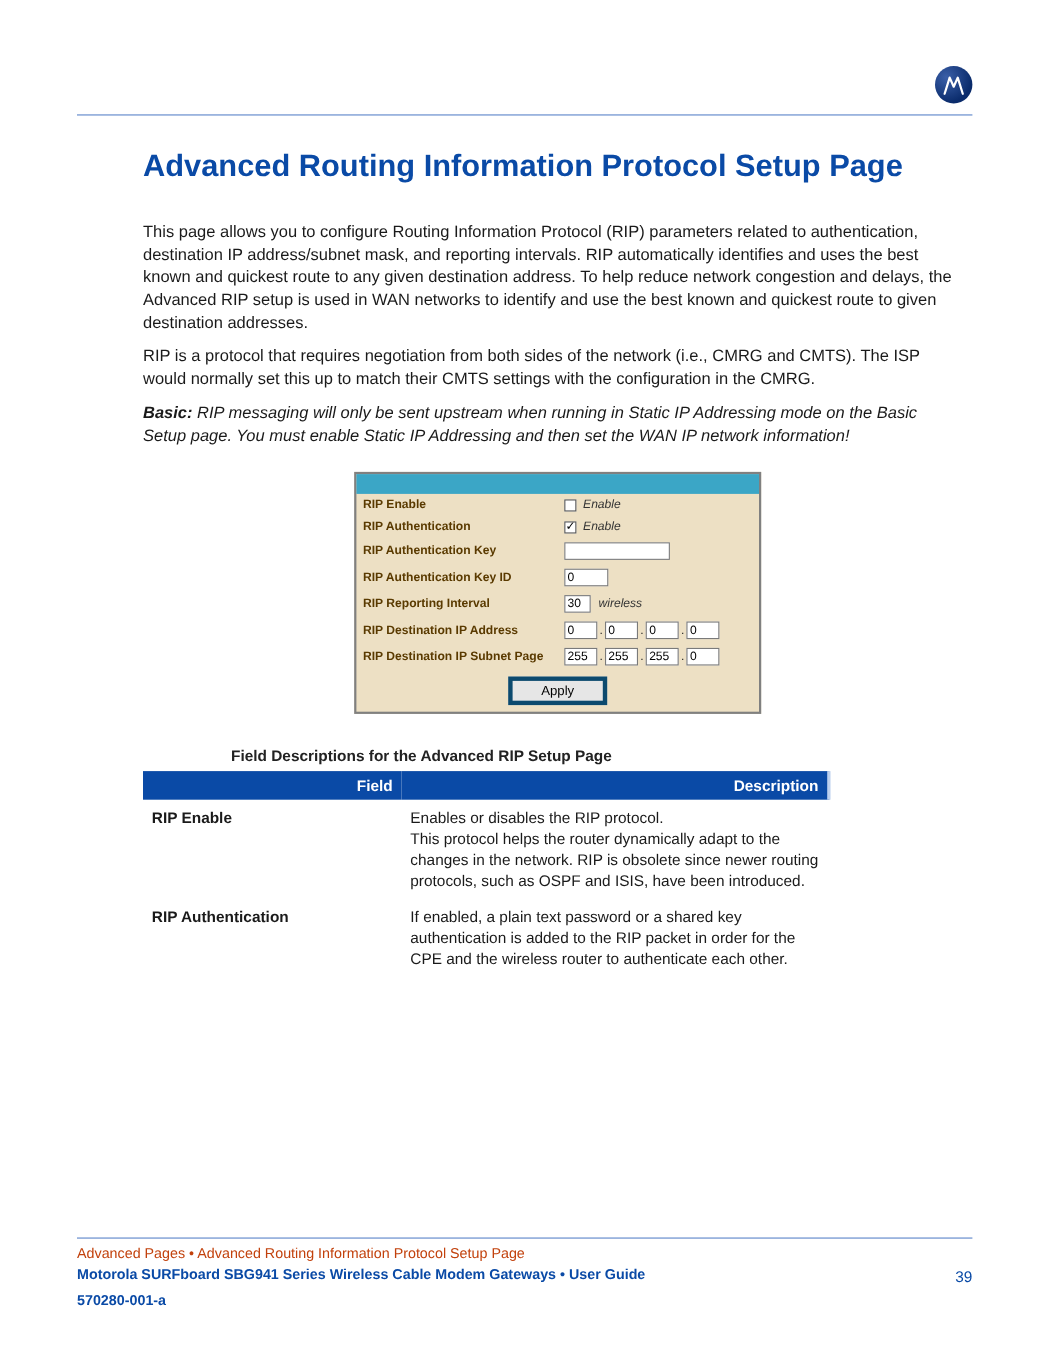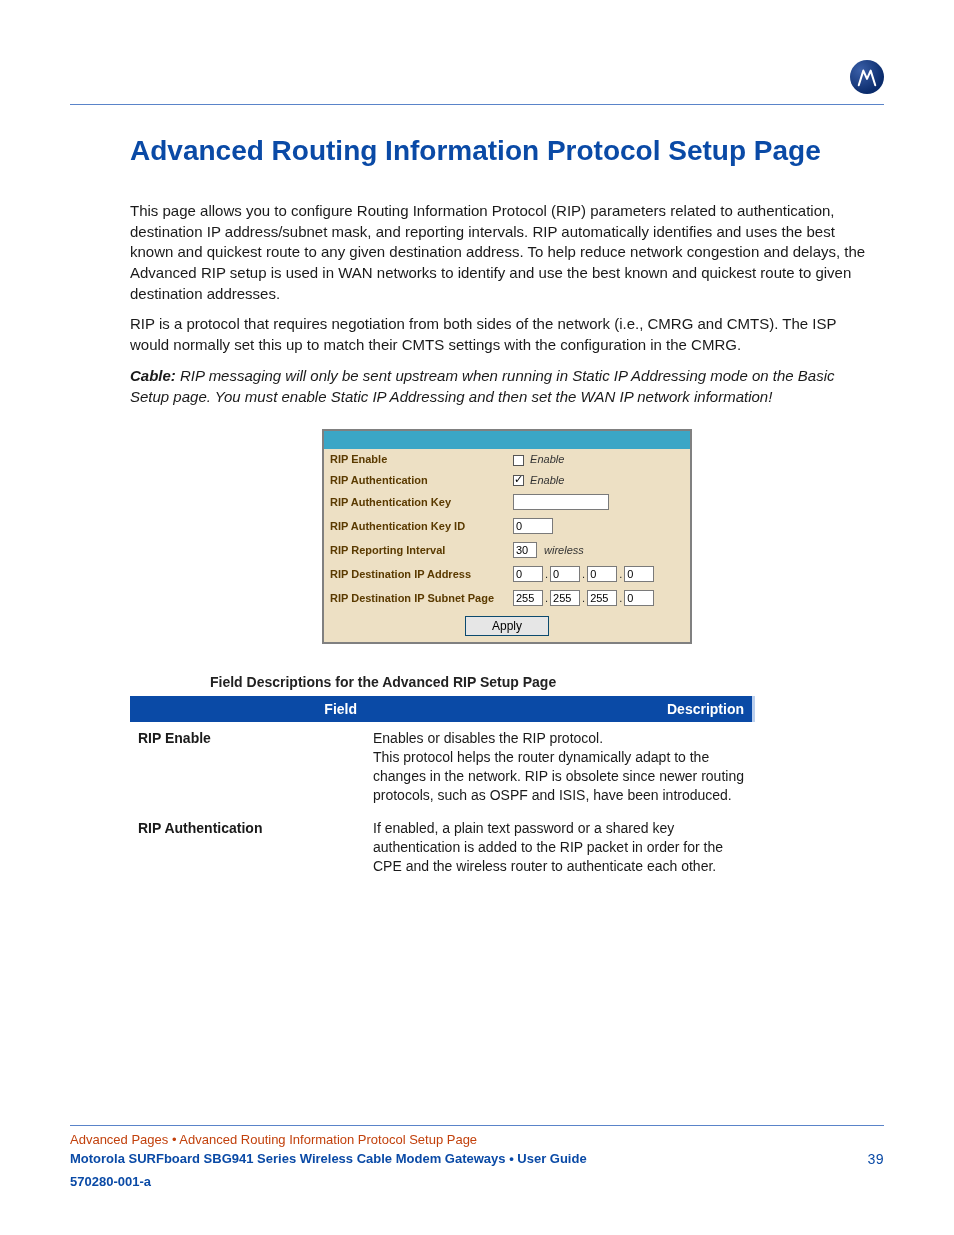--- a/index.html
+++ b/index.html
@@ -124,21 +124,21 @@
   }
   .ui-figure .dot { margin: 0 2px; }
   .ui-figure .apply-row {
     text-align: center;
     padding: 6px 0;
   }
   .ui-figure button.apply {
     font-size: 12px;
     padding: 2px 26px;
     background: #e6e6e6;
-    border: 1px solid #0c4a6e;
+    border: 4px solid #0c4a6e;
     cursor: pointer;
   }
   h3.table-caption {
     font-size: 14px;
     font-weight: bold;
     margin: 30px 0 6px 0;
     text-align: left;
     padding-left: 80px;
   }
   table.desc-table {
@@ -191,21 +191,20 @@
   }
   .footer .guide {
     color: #0a4aa6;
     font-size: 13px;
     font-weight: bold;
     margin: 2px 0;
   }
   .footer .pnum {
     color: #0a4aa6;
     font-size: 14px;
-    font-family: Liberation Mono, monospace;
   }
   .footer .doc-code {
     color: #0a4aa6;
     font-size: 13px;
     font-weight: bold;
     margin: 6px 0;
   }
 </style>
 </head>
 <body>
@@ -221,21 +220,21 @@
   </div>
   <hr class="top-rule">
 
   <h1 class="page-heading">Advanced Routing Information Protocol Setup Page</h1>
 
   <div class="content">
 
     <p class="body-para">This page allows you to configure Routing Information Protocol (RIP) parameters related to authentication, destination IP address/subnet mask, and reporting intervals. RIP automatically identifies and uses the best known and quickest route to any given destination address. To help reduce network congestion and delays, the Advanced RIP setup is used in WAN networks to identify and use the best known and quickest route to given destination addresses.</p>
     <p class="body-para">RIP is a protocol that requires negotiation from both sides of the network (i.e., CMRG and CMTS). The ISP would normally set this up to match their CMTS settings with the configuration in the CMRG.</p>
     <p class="body-para">
-      <span class="note-label">Cable:</span><span class="note-text"> RIP messaging will only be sent upstream when running in Static IP Addressing mode on the Basic Setup page. You must enable Static IP Addressing and then set the WAN IP network information!</span>
+      <span class="note-label">Basic:</span><span class="note-text"> RIP messaging will only be sent upstream when running in Static IP Addressing mode on the Basic Setup page. You must enable Static IP Addressing and then set the WAN IP network information!</span>
     </p>
 
     <div class="ui-figure">
       <div class="fig-header"></div>
       <table>
         <tbody>
             <tr>
           <td class="lbl">RIP Enable</td>
           <td>
             <span class="cb"></span>

